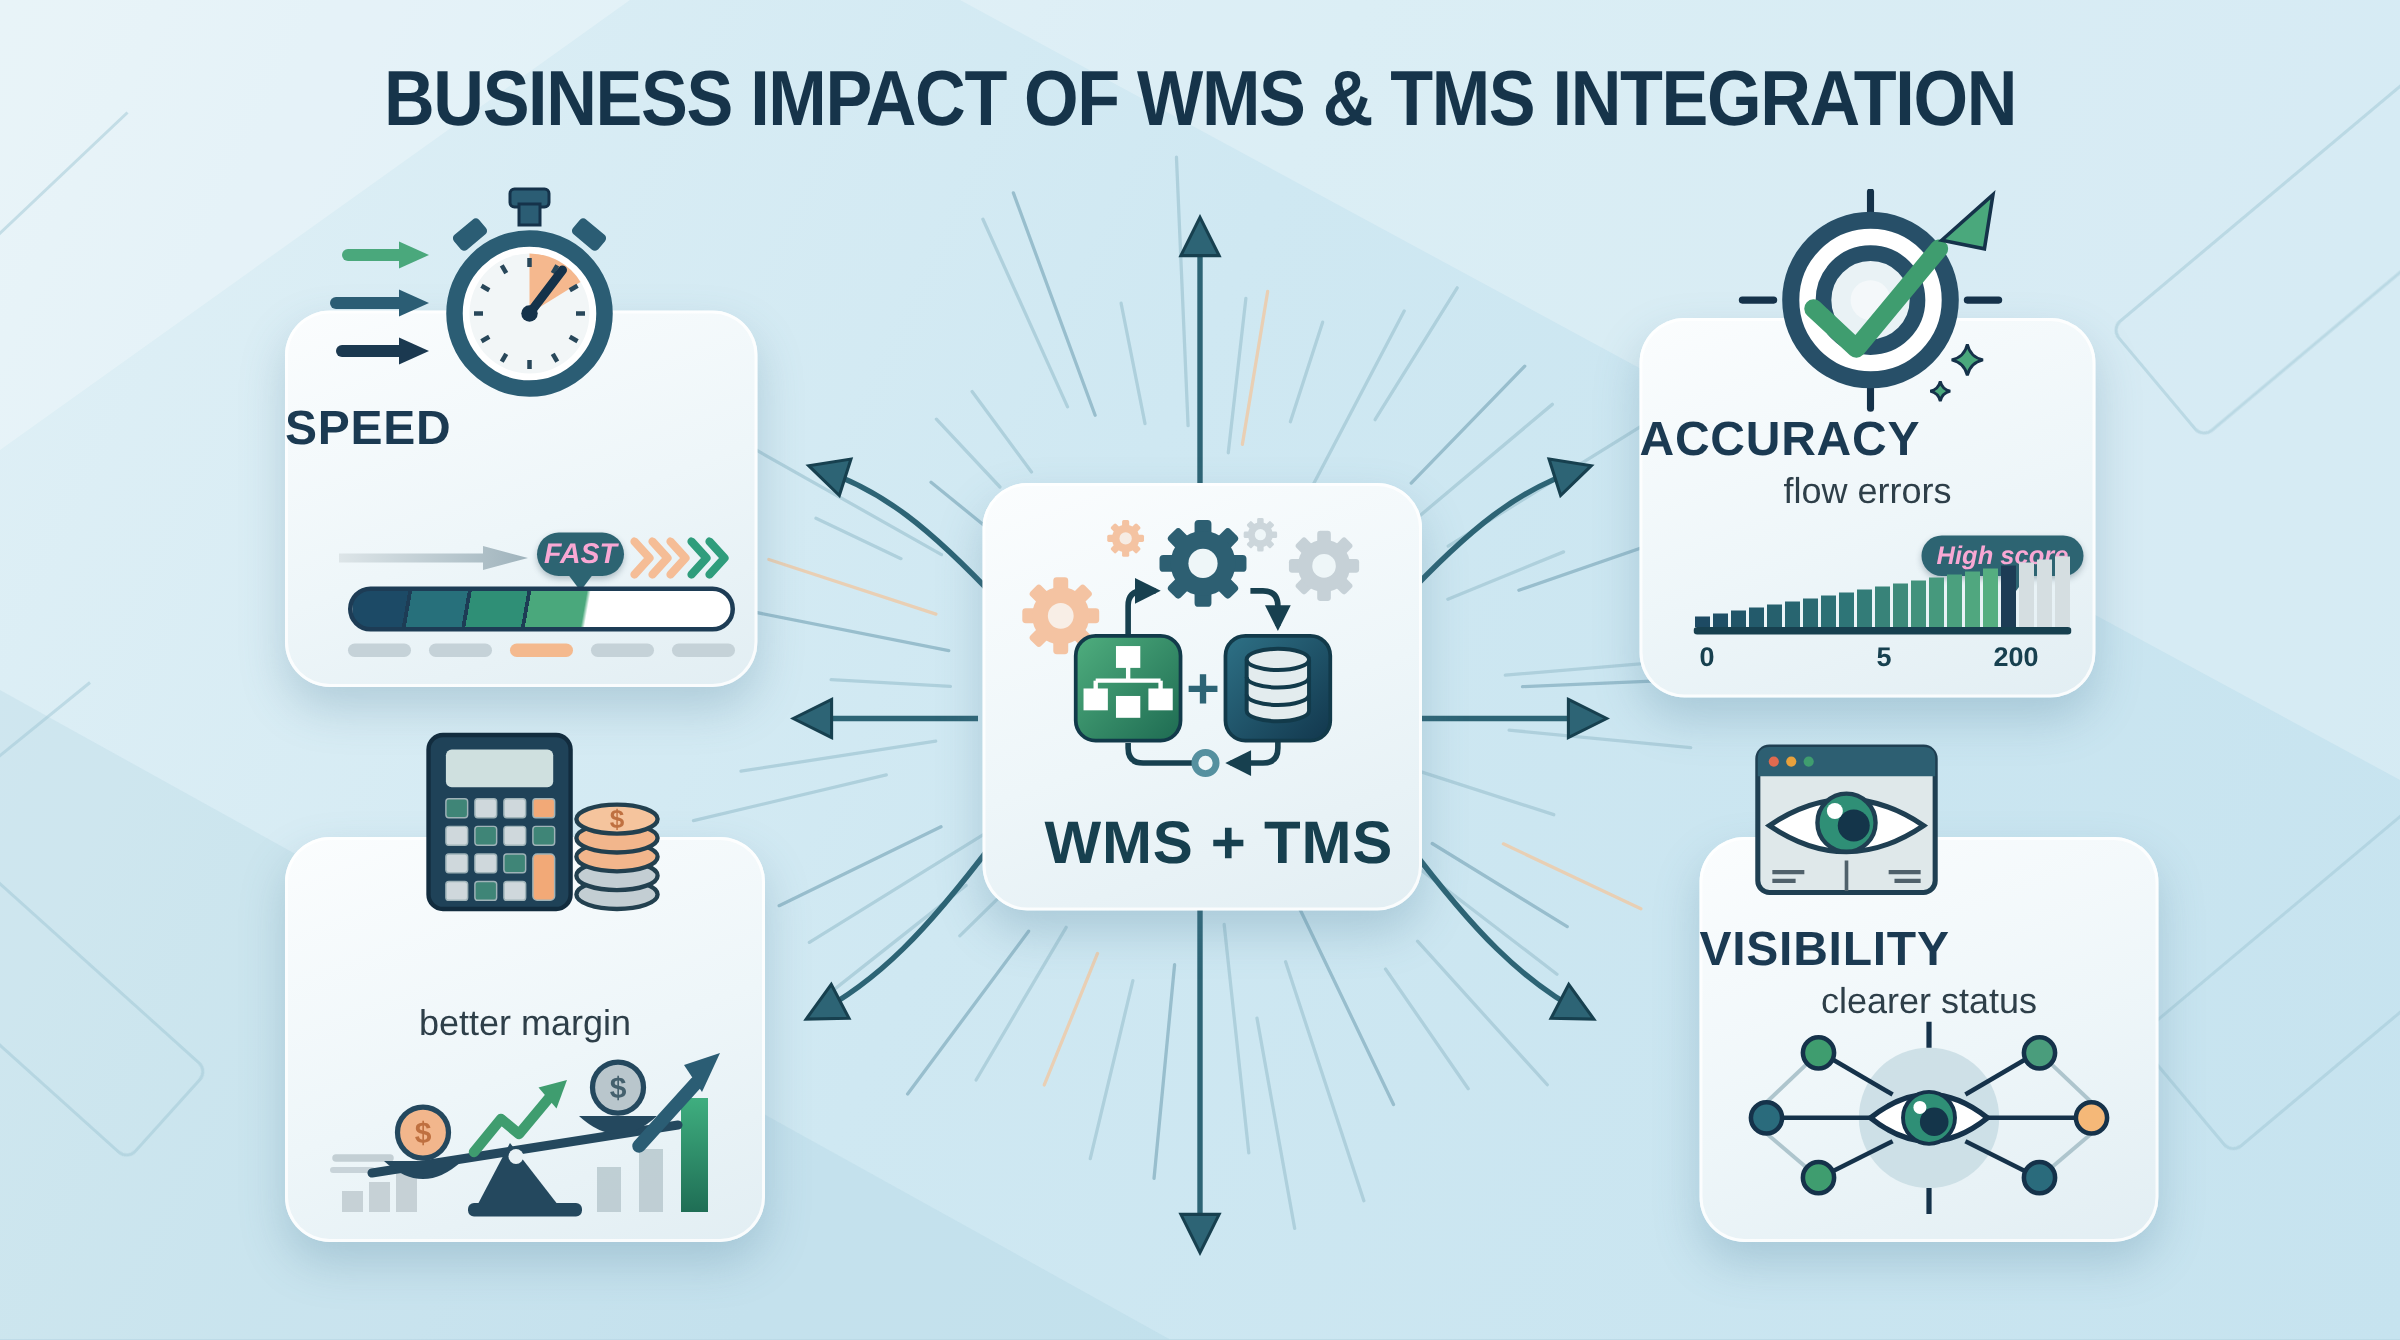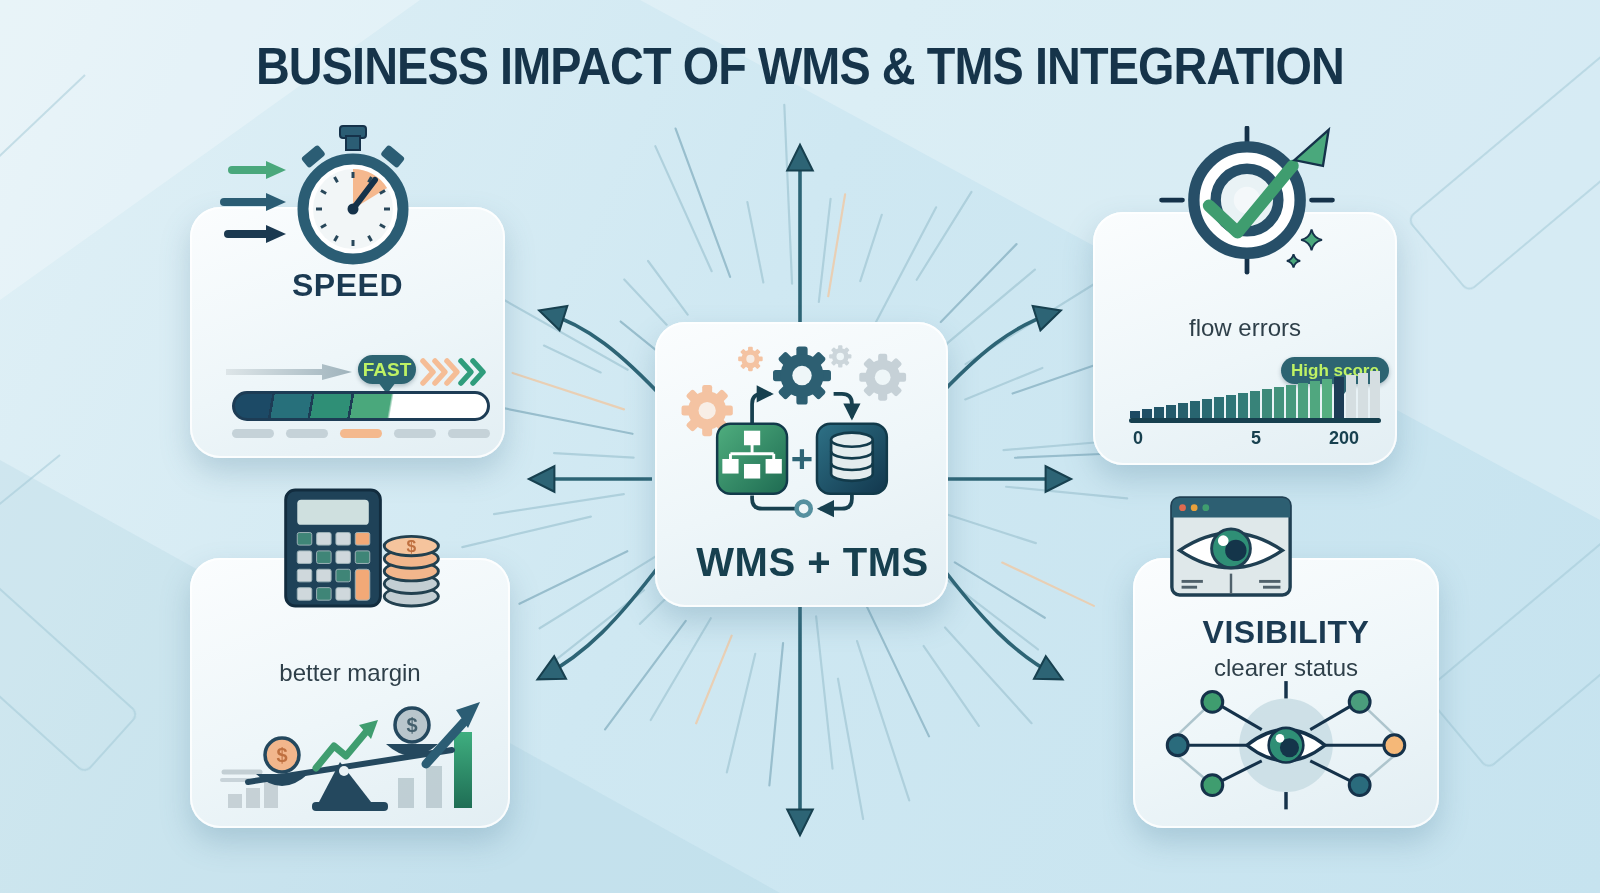--- a/index.html
+++ b/index.html
@@ -13,28 +13,28 @@
     font-size:52px;font-weight:800;letter-spacing:-1px;color:#16344a;
     transform:scaleX(.9);transform-origin:50% 50%;z-index:2;}
   .card{position:absolute;border-radius:30px;z-index:2;
     background:linear-gradient(160deg,#fbfdfe 0%,#eef6f9 55%,#e2eef3 100%);
     box-shadow:0 14px 30px rgba(80,125,150,.28), inset 0 0 0 2px rgba(255,255,255,.8);}
   .card-speed{left:190px;top:207px;width:315px;height:251px;}
   .card-accuracy{left:1093px;top:212px;width:304px;height:253px;}
   .card-cost{left:190px;top:558px;width:320px;height:270px;}
   .card-visibility{left:1097px;top:558px;width:306px;height:270px;margin-left:36px;}
   .card-hub{left:655px;top:322px;width:293px;height:285px;z-index:3;}
-  .ct{position:absolute;left:0;right:0;text-align:center;font-weight:800;
+  .ct{position:absolute;left:0;right:0;text-align:left;font-weight:800;
     font-size:32px;color:#1b3a52;letter-spacing:.5px;}
   .cs{position:absolute;left:0;right:0;text-align:center;font-weight:400;
     font-size:24px;color:#2e3f49;}
   .icon{position:absolute;z-index:5;}
-  .badge{position:absolute;background:#2d6472;color:#bef264;font-weight:700;
+  .badge{position:absolute;background:#2d6472;color:#f9a8d4;font-weight:700;
     border-radius:15px;display:flex;align-items:center;justify-content:center;
-    box-shadow:0 2px 4px rgba(30,60,75,.3);}
+    box-shadow:0 2px 4px rgba(30,60,75,.3);font-style:italic;}
   .badge-fast{left:168px;top:148px;width:58px;height:29px;font-size:19px;}
   .badge-high{left:188px;top:145px;width:108px;height:27px;font-size:17px;}
   .pointer{position:absolute;width:0;height:0;border-left:9px solid transparent;
     border-right:9px solid transparent;border-top:12px solid #2d6472;}
   .p-fast{left:188px;top:175px;}
   .p-high{left:242px;top:170px;}
   .speedbar{position:absolute;left:42px;top:184px;width:258px;height:30px;
     border:3.5px solid #1d3c55;border-radius:16px;box-sizing:border-box;background:#fff;}
   .dashes{position:absolute;left:42px;top:222px;width:258px;display:flex;gap:12px;}
   .dashes div{width:42px;height:9px;border-radius:5px;}
@@ -151,20 +151,21 @@
     <div class="dashes" id="dashes">
         <div style="background: rgb(197, 210, 216);"></div>
         <div style="background: rgb(197, 210, 216);"></div>
         <div style="background: rgb(244, 185, 142);"></div>
         <div style="background: rgb(197, 210, 216);"></div>
         <div style="background: rgb(197, 210, 216);"></div>
       </div>
   </div>
 
   <div class="card card-accuracy">
+    <div class="ct" style="top:62px">ACCURACY</div>
     <div class="cs" style="top:102px">flow errors</div>
     <div class="badge badge-high">High score</div>
     <div class="pointer p-high"></div>
     <svg id="ramp" style="position:absolute;left:36px;top:150px" width="252" height="64" viewBox="0 0 252 64">
       <rect x="0" y="56" width="252" height="5" rx="2.5" fill="#17404f"></rect>
     <rect x="1" y="49" width="10" height="7" fill="#1d4a63"></rect>
         <rect x="13" y="47" width="10" height="9" fill="#1f4f66"></rect>
         <rect x="25" y="45" width="10" height="11" fill="#215568"></rect>
         <rect x="37" y="43" width="10" height="13" fill="#235a6b"></rect>
         <rect x="49" y="41" width="10" height="15" fill="#26606d"></rect>
@@ -184,21 +185,21 @@
         <rect x="217" y="13" width="10" height="43" fill="#d5dee1"></rect>
         <rect x="229" y="11" width="10" height="45" fill="#d5dee1"></rect>
         <rect x="241" y="9" width="10" height="47" fill="#d5dee1"></rect>
       </svg>
     <span class="axis-label" style="left:40px;top:216px">0</span>
     <span class="axis-label" style="left:158px;top:216px">5</span>
     <span class="axis-label" style="left:236px;top:216px">200</span>
   </div>
 
   <div class="card card-cost">
-    <div class="cs" style="top:101px">better margin</div>
+    <div class="cs" style="top:111px">better margin</div>
     <svg style="position:absolute;left:30px;top:118px" width="260" height="140" viewBox="0 0 260 140">
       <defs>
           <linearGradient id="gb" x1="0" y1="0" x2="0" y2="1">
         <stop offset="0" stop-color="#3fae7f"></stop>
             <stop offset="1" stop-color="#1f6e55"></stop>
           </linearGradient>
         </defs>
       <path d="M4,96 H40" stroke="#b9c6cc" stroke-width="5" stroke-linecap="round" opacity=".8"></path>
       <path d="M2,104 H28" stroke="#b9c6cc" stroke-width="4" stroke-linecap="round" opacity=".7"></path>
       <g fill="#c3ced3" opacity=".9">

